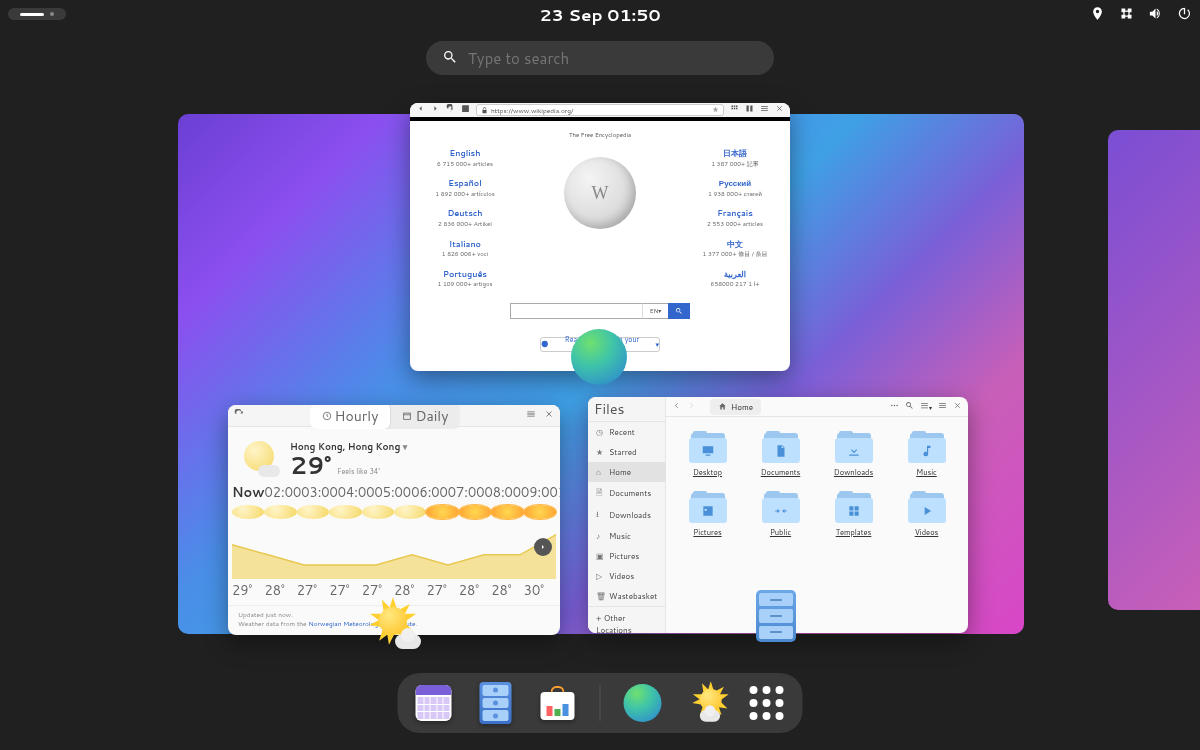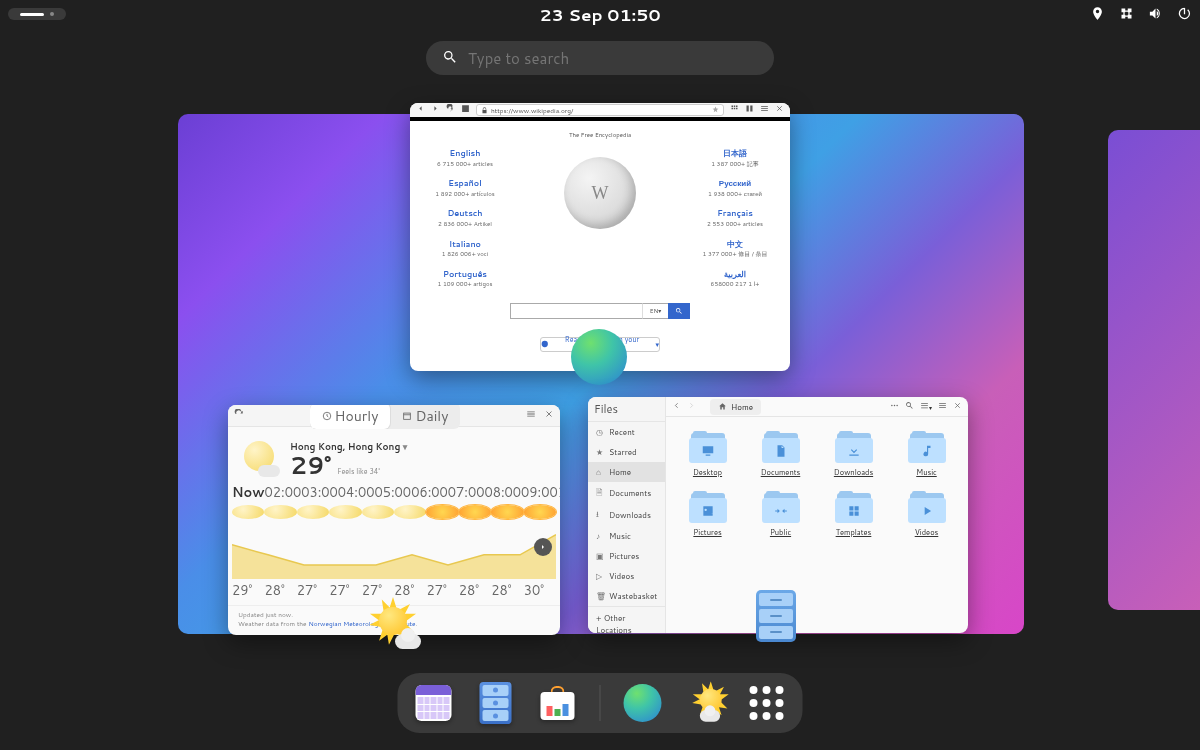--- a/index.html
+++ b/index.html
@@ -72,21 +72,21 @@
 .chart-svg { width: 100%; height: 56px; display: block; }
 .scroll-next { position: absolute; right: 8px; top: 133px; width: 18px; height: 18px; border-radius: 50%; background: #555; display: flex; align-items: center; justify-content: center; }
 .scroll-next svg { width: 8px; height: 8px; fill: #fff; }
 .temps { display: flex; padding: 2px 0 6px; }
 .footer { border-top: 1px solid #eee; padding: 4px 10px; font-size: 6.5px; color: #888; }
 .footer a { color: #36c; }
 
 
 .files { position: absolute; top: 397px; left: 588px; width: 380px; height: 236px; background: #fafafa; border-radius: 8px; box-shadow: 0 8px 24px rgba(0,0,0,0.4); overflow: hidden; display: flex; font-size: 9px; color: #333; }
 .files-side { width: 78px; background: #f5f5f5; border-right: 1px solid #e5e5e5; display: flex; flex-direction: column; }
-.files-side-hdr { height: 20px; display: flex; align-items: center; padding: 12px 6px; font-size: 11px; color: #555; border-bottom: 1px solid #e5e5e5;}
+.files-side-hdr { height: 20px; display: flex; align-items: center; padding: 12px 6px; font-size: 14px; color: #555; border-bottom: 1px solid #e5e5e5;}
 .side-item { padding: 4px 8px; display: flex; align-items: center; gap: 5px; font-size: 8px; color: #444; }
 .side-item.active { background: #e2e2e2; }
 .side-spacer { flex: 1; }
 .side-other { padding: 5px 8px; font-size: 8px; color: #444; border-top: 1px solid #e5e5e5; }
 .files-main { flex: 1; display: flex; flex-direction: column; }
 .files-hdr { height: 20px; border-bottom: 1px solid #e5e5e5; display: flex; align-items: center; padding: 0 6px; gap: 6px; }
 .files-hdr svg { width: 9px; height: 9px; fill: #666; }
 .pathpill { background: #eee; border-radius: 4px; padding: 2px 8px; display: flex; align-items: center; gap: 4px; font-size: 8px; margin: 0 auto 0 8px;}
 .files-grid { flex: 1; padding: 14px 8px; display: grid; grid-template-columns: repeat(4, 1fr); gap: 14px 6px; align-content: start; }
 .fgitem { text-align: center; text-decoration: underline; }

